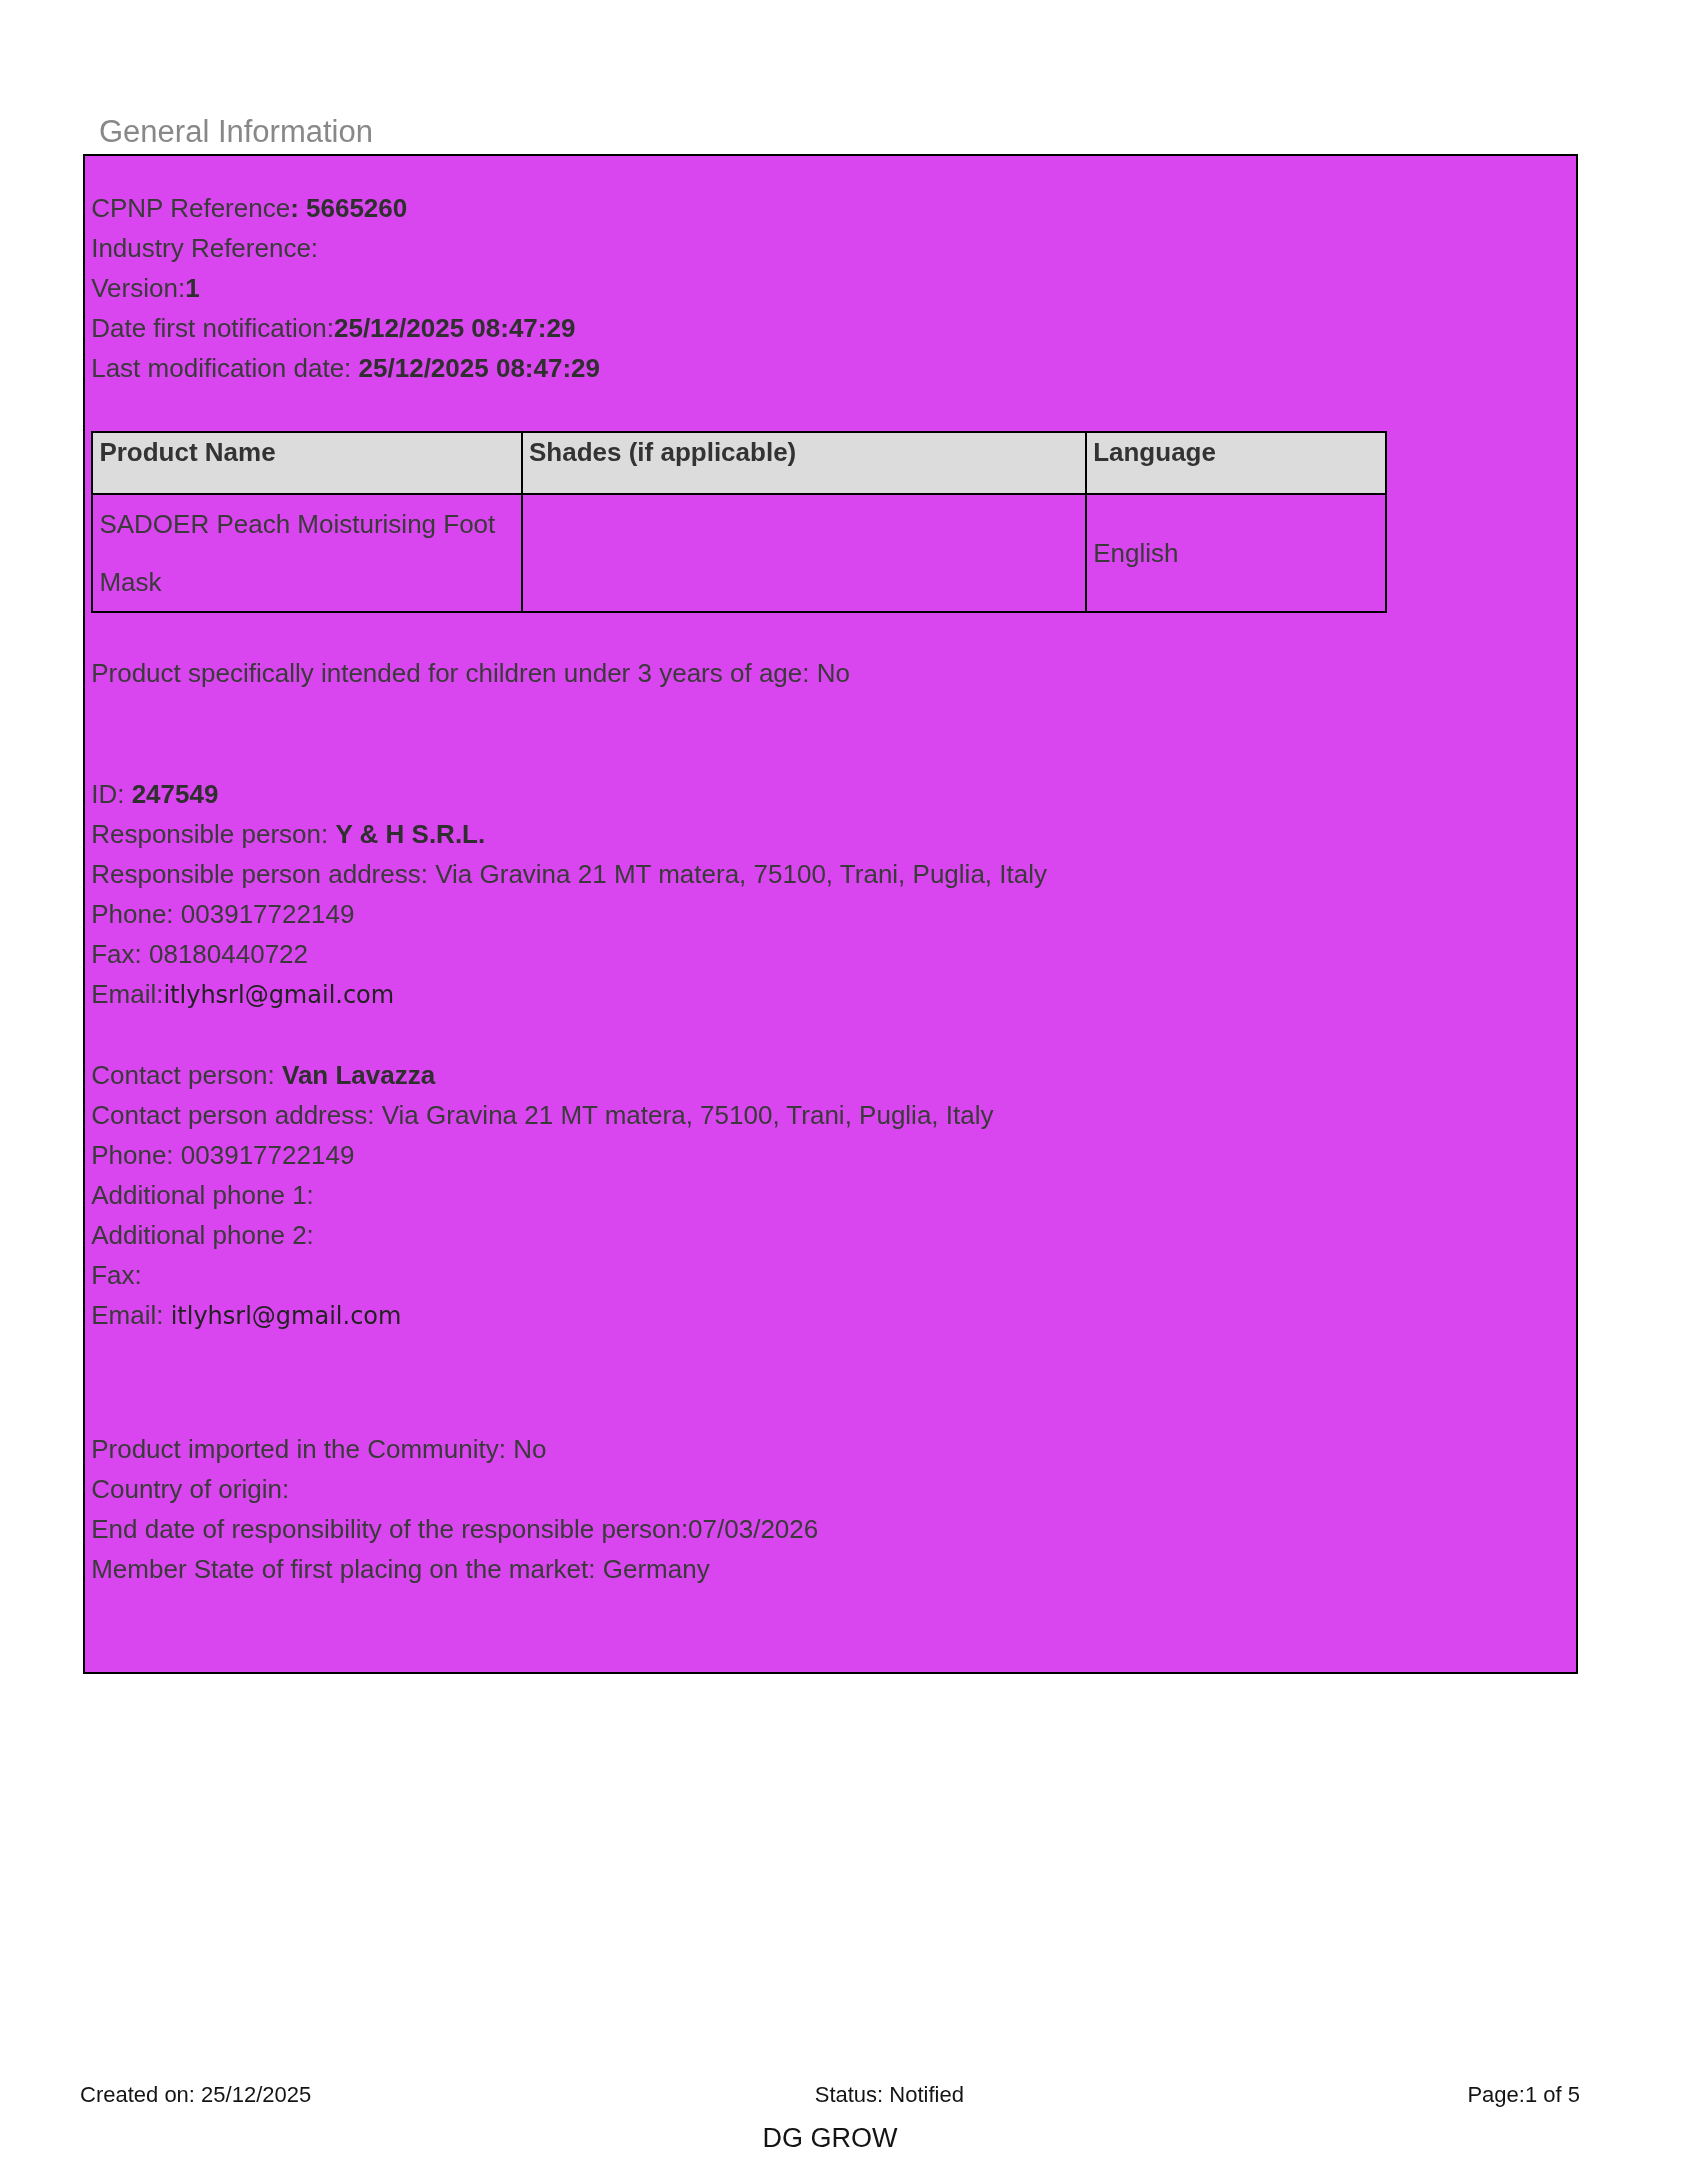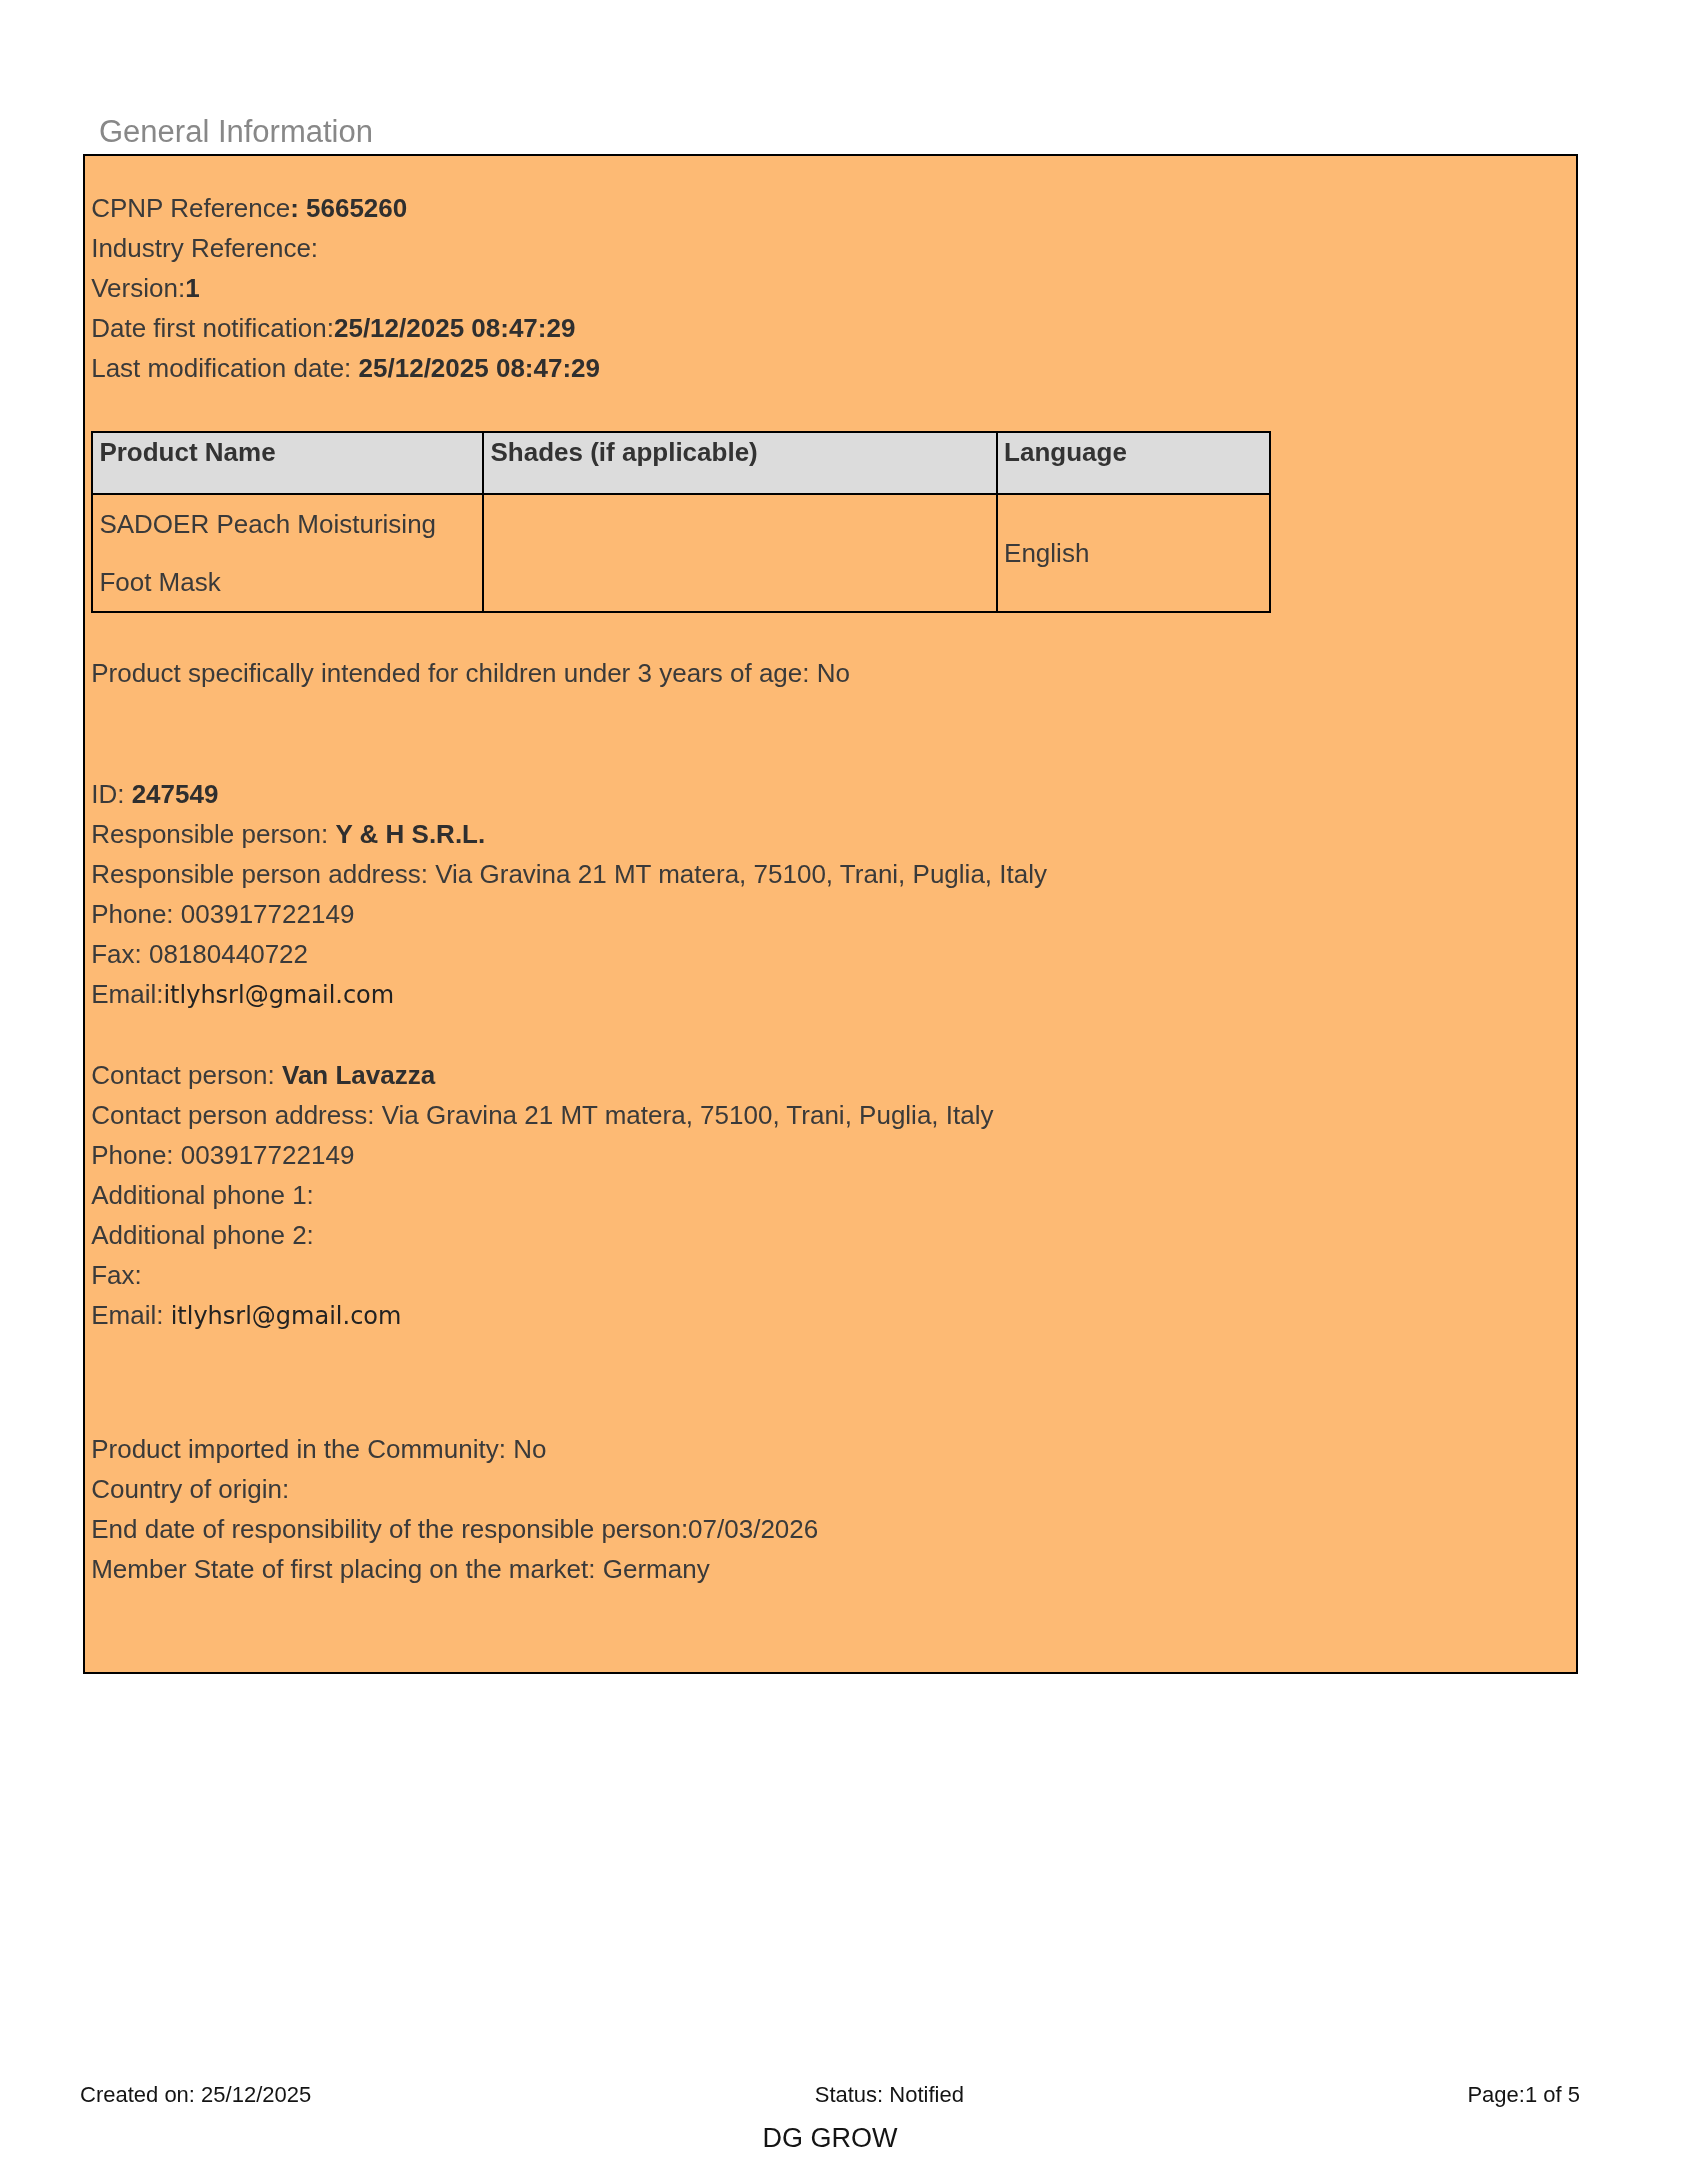--- a/index.html
+++ b/index.html
@@ -18,36 +18,36 @@
     font-size:31px;
     line-height:37px;
     color:#888888;
   }
   .panel{
     position:absolute;
     left:83px; top:154px;
     width:1495px; height:1520px;
     border:2.1px solid #000000;
     box-sizing:border-box;
-    background:#fdba74;
+    background:#d946ef;
     padding:0 10.3px 0 6.2px;
     overflow:hidden;
   }
   .para{margin:0;}
   .para .line{white-space:nowrap;}
   .p-info{margin-top:32px;}
   .p-table{margin-top:43px;}
   .p-children{margin-top:40px;}
   .p-rp{margin-top:81px;}
   .p-contact{margin-top:40px;}
   .p-import{margin-top:93px;}
   .b{font-weight:bold;color:#2f2f2f;}
   .email{font-family:"DejaVu Sans", sans-serif;font-size:24px;color:#222222;}
   table.products{
-    width:1180px;
+    width:1296px;
     border-collapse:collapse;
     table-layout:fixed;
   }
   table.products th, table.products td{
     border:2.1px solid #000000;
     text-align:left;
     padding:0 0 0 6.2px;
     box-sizing:border-box;
   }
   table.products th{

